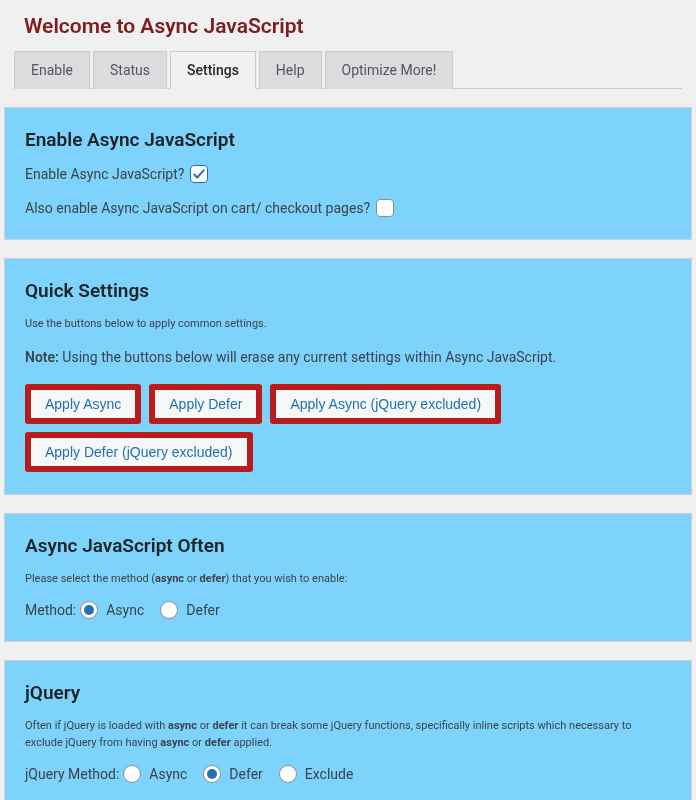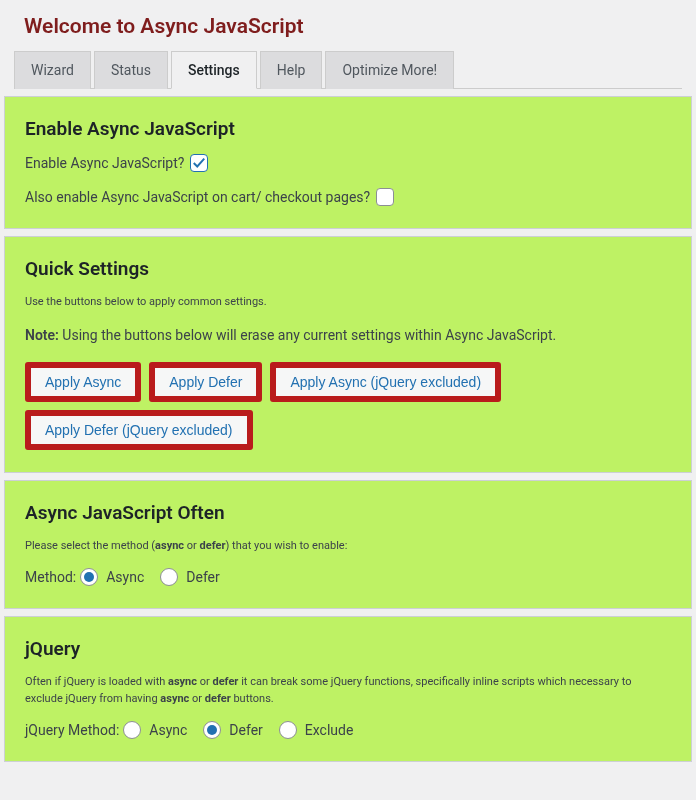--- a/index.html
+++ b/index.html
@@ -34,23 +34,23 @@
       position: relative;
       top: 1px;
     }
     .tab.active {
       background: #f0f0f1;
       border-bottom: 1px solid #f0f0f1;
       color: #1d2327;
       font-weight: 500;
     }
     .panel {
-      background: #bef264;
+      background: #7dd3fc;
       border: 1px solid #ccd0d4;
-      margin: 7px 4px 0;
+      margin: 18px 4px 0;
       padding: 20px 20px 22px;
     }
     .panel h2 {
       font-size: 19px;
       font-weight: 600;
       margin-bottom: 14px;
       color: #1d2327;
     }
     .setting-row {
       margin-bottom: 16px;
@@ -136,21 +136,21 @@
     .method-label {
       color: #3c434a;
     }
   </style>
 </head>
 <body>
 
 <h1 class="page-title">Welcome to Async JavaScript</h1>
 
 <div class="tabs">
-  <div class="tab">Wizard</div>
+  <div class="tab">Enable</div>
   <div class="tab">Status</div>
   <div class="tab active">Settings</div>
   <div class="tab">Help</div>
   <div class="tab">Optimize More!</div>
 </div>
 
 <div class="panel">
   <h2>Enable Async JavaScript</h2>
   <div class="setting-row">
     <span>Enable Async JavaScript?</span>
@@ -194,21 +194,21 @@
       <span class="radio-label">Async</span>
       <span class="radio"></span>
       <span class="radio-label">Defer</span>
     </span>
   </div>
 </div>
 
 <div class="panel">
   <h2>jQuery</h2>
   <p class="desc">
-    <span>Often if jQuery is loaded with </span><b>async</b><span> or </span><b>defer</b><span> it can break some jQuery functions, specifically inline scripts which necessary to exclude jQuery from having </span><b>async</b><span> or </span><b>defer</b><span> buttons.</span>
+    <span>Often if jQuery is loaded with </span><b>async</b><span> or </span><b>defer</b><span> it can break some jQuery functions, specifically inline scripts which necessary to exclude jQuery from having </span><b>async</b><span> or </span><b>defer</b><span> applied.</span>
   </p>
   <div class="setting-row">
     <span class="method-label">jQuery Method:</span>
     <span class="radio-group">
       <span class="radio"></span>
       <span class="radio-label">Async</span>
       <span class="radio selected"></span>
       <span class="radio-label">Defer</span>
       <span class="radio"></span>
       <span class="radio-label">Exclude</span>

